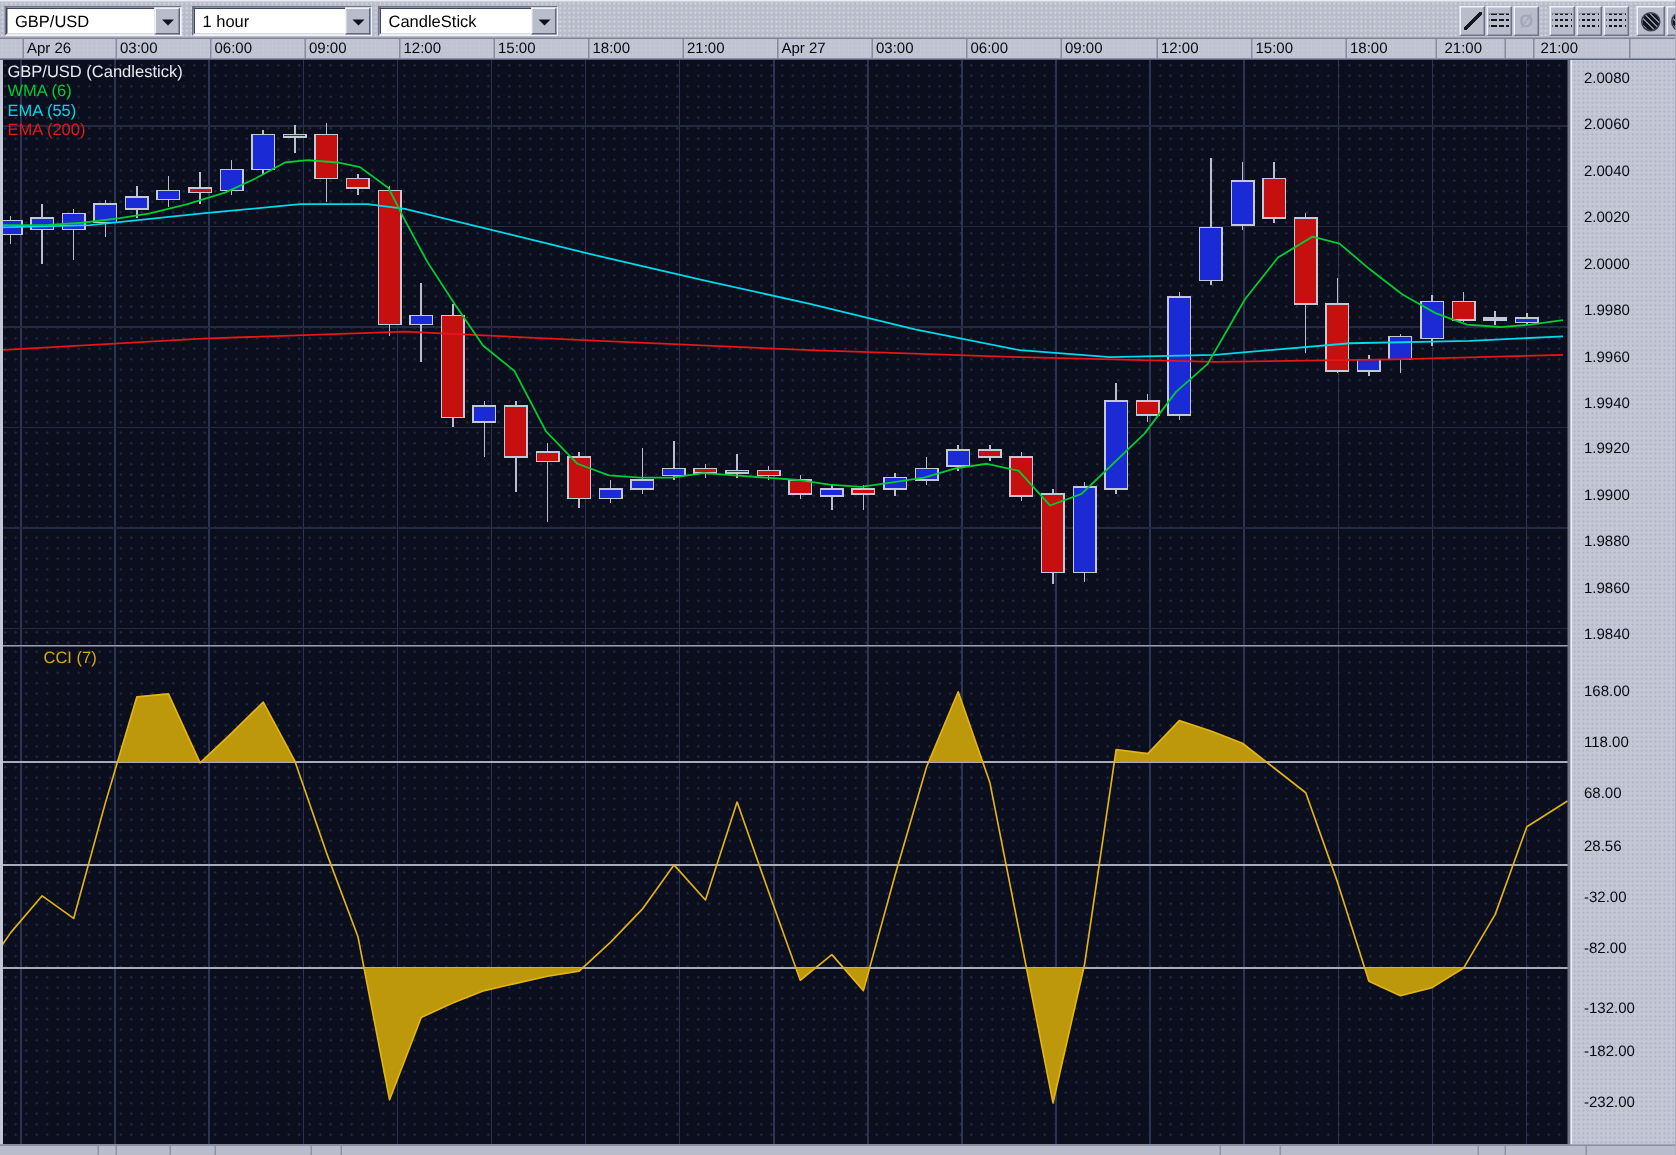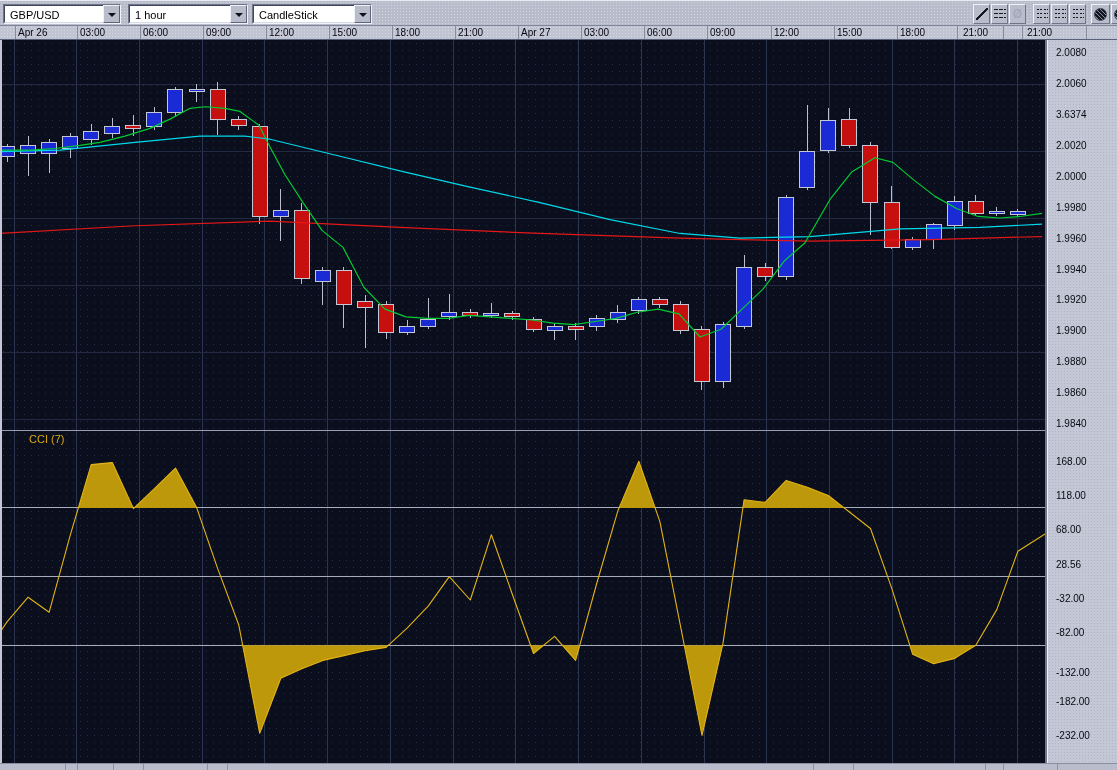--- a/index.html
+++ b/index.html
@@ -325,26 +325,32 @@
         <path d="M530.6 645.3 L533.5 653.5 L543.6 645.3 Z" fill="#bd980b"></path>
         <path d="M562.4 645.3 L575.6 660.4 L579.8 645.3 Z" fill="#bd980b"></path>
         <path d="M684.3 645.3 L702.0 735.3 L722.6 645.3 Z" fill="#bd980b"></path>
         <path d="M909.8 645.3 L912.6 654.2 L933.6 663.8 L954.7 658.4 L975.8 645.3 Z" fill="#bd980b"></path>
         <polyline points="0.0,632.2 7.0,621.9 28.1,597.2 49.1,612.3 70.2,535.4 91.2,464.6 112.3,462.6 133.4,508.6 154.4,488.7 175.5,468.1 196.5,507.2 217.6,568.4 238.7,624.7 259.7,733.2 280.8,678.3 301.8,668.7 322.9,660.4 344.0,655.6 365.0,650.8 386.1,647.4 407.1,628.1 428.2,606.1 449.3,576.6 470.3,600.0 491.4,534.7 512.4,594.5 533.5,653.5 554.6,636.4 575.6,660.4 596.7,583.5 617.7,511.3 638.8,461.2 659.9,521.6 680.9,628.1 702.0,735.3 723.0,643.2 744.1,499.7 765.2,502.4 786.2,480.4 807.3,487.3 828.3,495.5 849.4,512.0 870.5,528.5 891.5,587.6 912.6,654.2 933.6,663.8 954.7,658.4 975.8,645.3 996.8,609.6 1017.9,551.2 1045.0,534.0" fill="none" stroke="#e3b417" stroke-width="1.1" stroke-linejoin="round"></polyline>
       </svg>
   </div>
   <div id="left-edge"></div>
   <div id="right-edge"></div>
 
+  <div id="legend">
+    <div class="legend-item" style="color: rgb(233, 233, 242);">GBP/USD (Candlestick)</div>
+    <div class="legend-item" style="color: rgb(0, 204, 51);">WMA (6)</div>
+    <div class="legend-item" style="color: rgb(0, 217, 233);">EMA (55)</div>
+    <div class="legend-item" style="color: rgb(229, 23, 23);">EMA (200)</div>
+  </div>
   <div id="cci-title" style="color: rgb(217, 169, 18); margin-left: 24px;">CCI (7)</div>
 
   <div id="y-axis">
       <div class="y-lbl" style="top: 7.2px;">2.0080</div>
       <div class="y-lbl" style="top: 38.1px;">2.0060</div>
-      <div class="y-lbl" style="top: 69px;">3.6374</div>
+      <div class="y-lbl" style="top: 69px;">2.0040</div>
       <div class="y-lbl" style="top: 99.9px;">2.0020</div>
       <div class="y-lbl" style="top: 130.8px;">2.0000</div>
       <div class="y-lbl" style="top: 161.7px;">1.9980</div>
       <div class="y-lbl" style="top: 192.6px;">1.9960</div>
       <div class="y-lbl" style="top: 223.5px;">1.9940</div>
       <div class="y-lbl" style="top: 254.4px;">1.9920</div>
       <div class="y-lbl" style="top: 285.3px;">1.9900</div>
       <div class="y-lbl" style="top: 316.2px;">1.9880</div>
       <div class="y-lbl" style="top: 347.1px;">1.9860</div>
       <div class="y-lbl" style="top: 378px;">1.9840</div>

